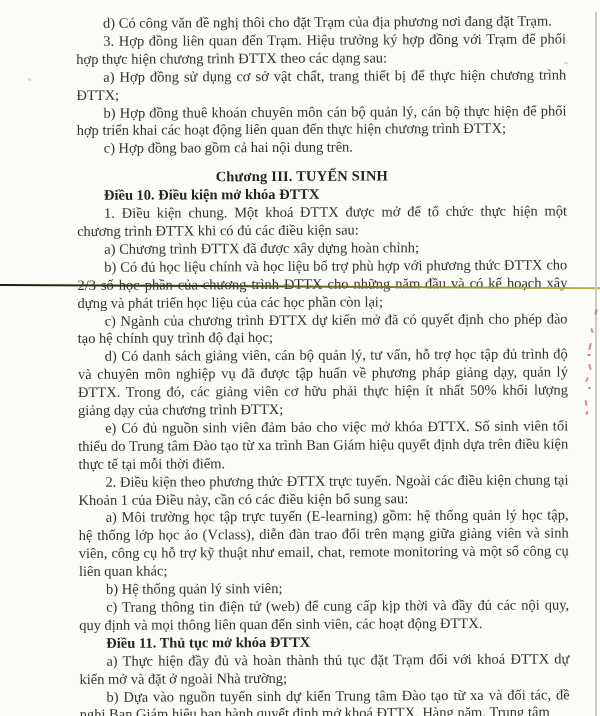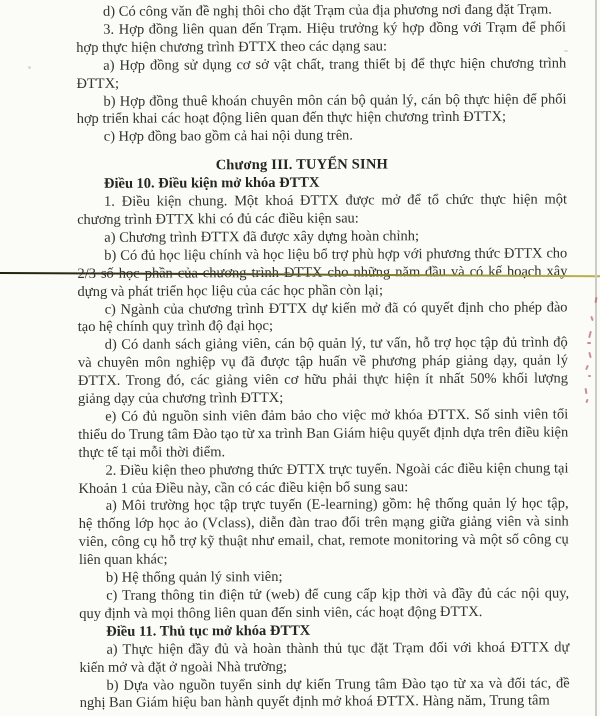--- a/index.html
+++ b/index.html
@@ -1,21 +1,21 @@
 <!DOCTYPE html>
 <html><head>
 <meta charset="utf-8">
 <style>
   html,body{margin:0;padding:0;}
   body{
     width:600px;height:716px;overflow:hidden;position:relative;
     background:#fbfbf8;
     font-family:"Liberation Serif","DejaVu Serif",serif;
   }
-  .page{position:absolute;inset:0;}
+  .page{position:absolute;inset:0;margin-top:12px;}
   .text-block{
     position:absolute;left:76px;top:3px;width:490px;
     font-size:14.5px;line-height:17.9px;color:#34322b;
     text-align:justify;
     transform:rotate(-0.3deg);transform-origin:0 0;
   }
   .text-block p{margin:0;text-indent:27px;}
   .text-block p.chapter{
     text-align:center;text-indent:0;font-weight:700;
     margin-top:11px;margin-right:40px;color:#262520;

